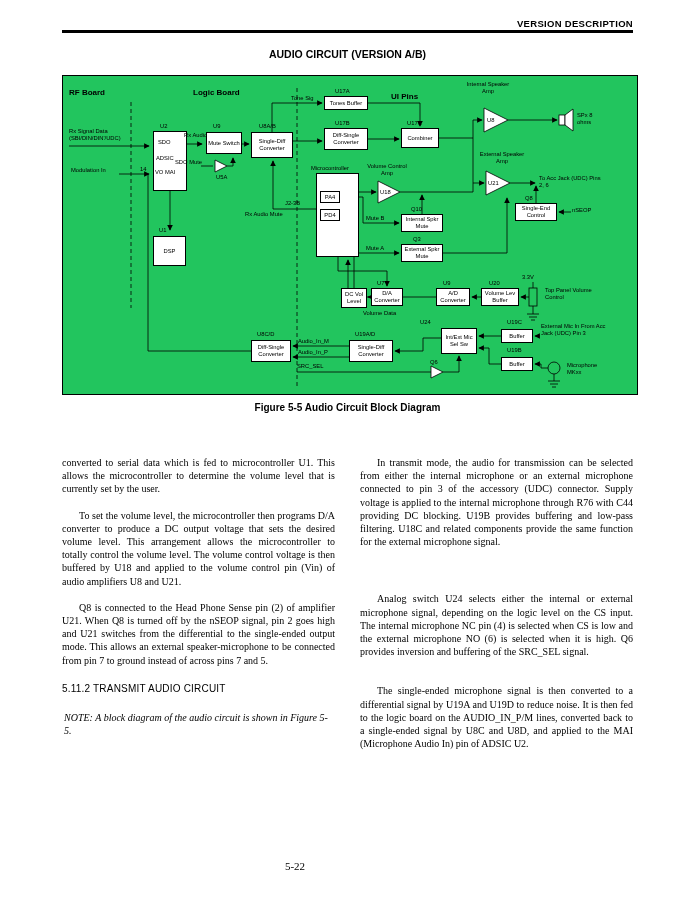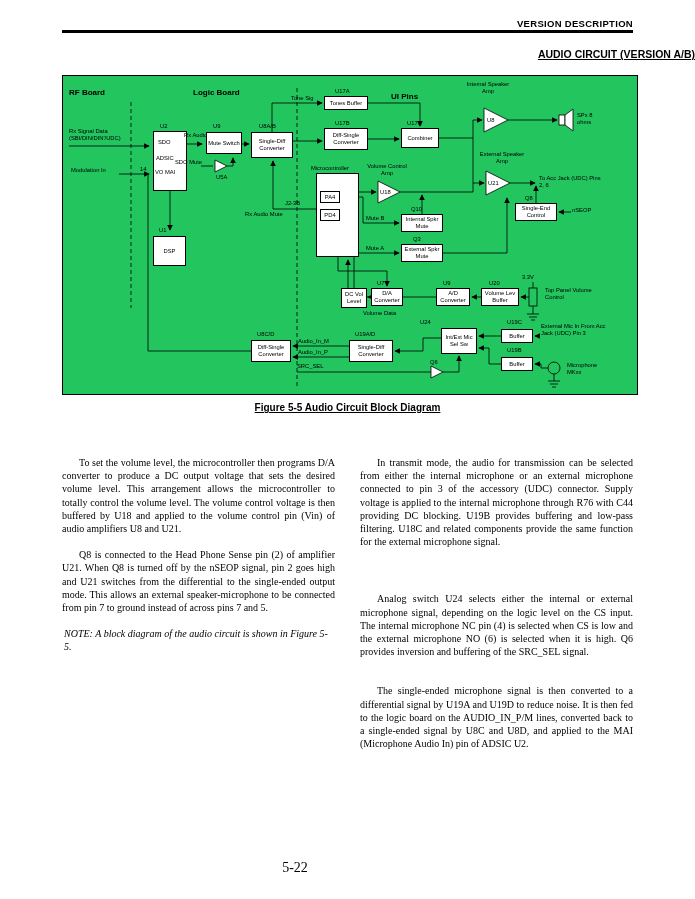--- a/index.html
+++ b/index.html
@@ -1,33 +1,33 @@
 <!DOCTYPE html>
 <html><head>
 <meta charset="utf-8">
 <style>
   html,body{margin:0;padding:0;}
   body{width:695px;height:899px;background:#fff;position:relative;
        font-family:"Liberation Serif",serif;color:#000;overflow:hidden;}
   .hdr{position:absolute;top:18px;right:62px;font:bold 9.5px "Liberation Sans",sans-serif;letter-spacing:.3px;}
   .rule{position:absolute;top:30px;left:62px;width:571px;height:3px;background:#000;}
-  .title{position:absolute;top:48px;left:0;width:695px;text-align:right;font:bold 10.5px "Liberation Sans",sans-serif;text-decoration:underline;}
+  .title{position:absolute;top:48px;left:0;width:695px;text-align:center;font:bold 10.5px "Liberation Sans",sans-serif;}
   .fig{position:absolute;top:75px;left:62px;width:574px;height:318px;border:1px solid #000;background:#22c55e;}
   .fig svg{position:absolute;left:0;top:0;}
-  .caption{position:absolute;top:402px;left:0;width:695px;text-align:center;font:bold 10px "Liberation Sans",sans-serif;text-decoration:underline;}
+  .caption{position:absolute;top:402px;left:0;width:695px;text-align:center;font:bold 10px "Liberation Sans",sans-serif;}
   .col{position:absolute;top:456px;}
   .colL{left:62px;width:273px;}
   .colR{left:360px;width:273px;font-family:Liberation Serif, serif;}
   .col p{margin:0 0 13px;font-size:10px;line-height:13.2px;text-align:justify;}
   .col p.ind{text-indent:17px;}
   .col p.mb1{margin-bottom:42px;}
   .col p.mb2{margin-bottom:26px;margin-top:44px;}
   .col p.note{font-style:italic;margin:2px;text-align:left;}
   .sect{font:10px "Liberation Sans",sans-serif;margin:16px 0 17px;letter-spacing:.2px;}
-  .pageno{position:absolute;top:860px;left:0;width:590px;text-align:center;font-size:14px;}
+  .pageno{position:absolute;top:860px;left:0;width:590px;text-align:center;font-size:11px;}
   .blk{position:absolute;border:1px solid #000;background:#fff;display:flex;align-items:center;justify-content:center;
        text-align:center;font:5.8px/1.15 "Liberation Sans",sans-serif;box-sizing:border-box;padding:1px;}
   .lbl{position:absolute;font:5.8px/1.15 "Liberation Sans",sans-serif;white-space:normal;}
   .c{text-align:center;}
   .board{position:absolute;font:bold 8px "Liberation Sans",sans-serif;}
 </style>
 </head>
 <body>
 
 <div class="hdr">VERSION DESCRIPTION</div>
@@ -184,22 +184,24 @@
   <div class="lbl" style="left:292px;top:255px">U19A/D</div>
   <div class="lbl" style="left:235px;top:262px">Audio_In_M</div>
   <div class="lbl" style="left:235px;top:273px">Audio_In_P</div>
   <div class="lbl" style="left:234px;top:287px">SRC_SEL</div>
   <div class="lbl" style="left:367px;top:283px">Q6</div>
 </div>
 
 <div class="caption">Figure 5-5   Audio Circuit Block Diagram</div>
 
 <div class="col colL">
+  <p>converted to serial data which is fed to microcontroller U1. This allows the microcontroller to determine the volume level that is currently set by the user.</p>
   <p class="ind">To set the volume level, the microcontroller then programs D/A converter to produce a DC output voltage that sets the desired volume level. This arrangement allows the microcontroller to totally control the volume level. The volume control voltage is then buffered by U18 and applied to the volume control pin (Vin) of audio amplifiers U8 and U21.</p>
   <p class="ind">Q8 is connected to the Head Phone Sense pin (2) of amplifier U21. When Q8 is turned off by the nSEOP signal, pin 2 goes high and U21 switches from the differential to the single-ended output mode. This allows an external speaker-microphone to be connected from pin 7 to ground instead of across pins 7 and 5.</p>
+  <div class="sect">5.11.2 TRANSMIT AUDIO CIRCUIT</div>
   <p class="note">NOTE: A block diagram of the audio circuit is shown in Figure 5-5.</p>
 </div>
 
 <div class="col colR">
   <p class="ind mb1">In transmit mode, the audio for transmission can be selected from either the internal microphone or an external microphone connected to pin 3 of the accessory (UDC) connector. Supply voltage is applied to the internal microphone through R76 with C44 providing DC blocking. U19B provides buffering and low-pass filtering. U18C and related components provide the same function for the external microphone signal.</p>
   <p class="ind mb2">Analog switch U24 selects either the internal or external microphone signal, depending on the logic level on the CS input. The internal microphone NC pin (4) is selected when CS is low and the external microphone NO (6) is selected when it is high. Q6 provides inversion and buffering of the SRC_SEL signal.</p>
   <p class="ind">The single-ended microphone signal is then converted to a differential signal by U19A and U19D to reduce noise. It is then fed to the logic board on the AUDIO_IN_P/M lines, converted back to a single-ended signal by U8C and U8D, and applied to the MAI (Microphone Audio In) pin of ADSIC U2.</p>
 </div>
 
 <div class="pageno">5-22</div>

